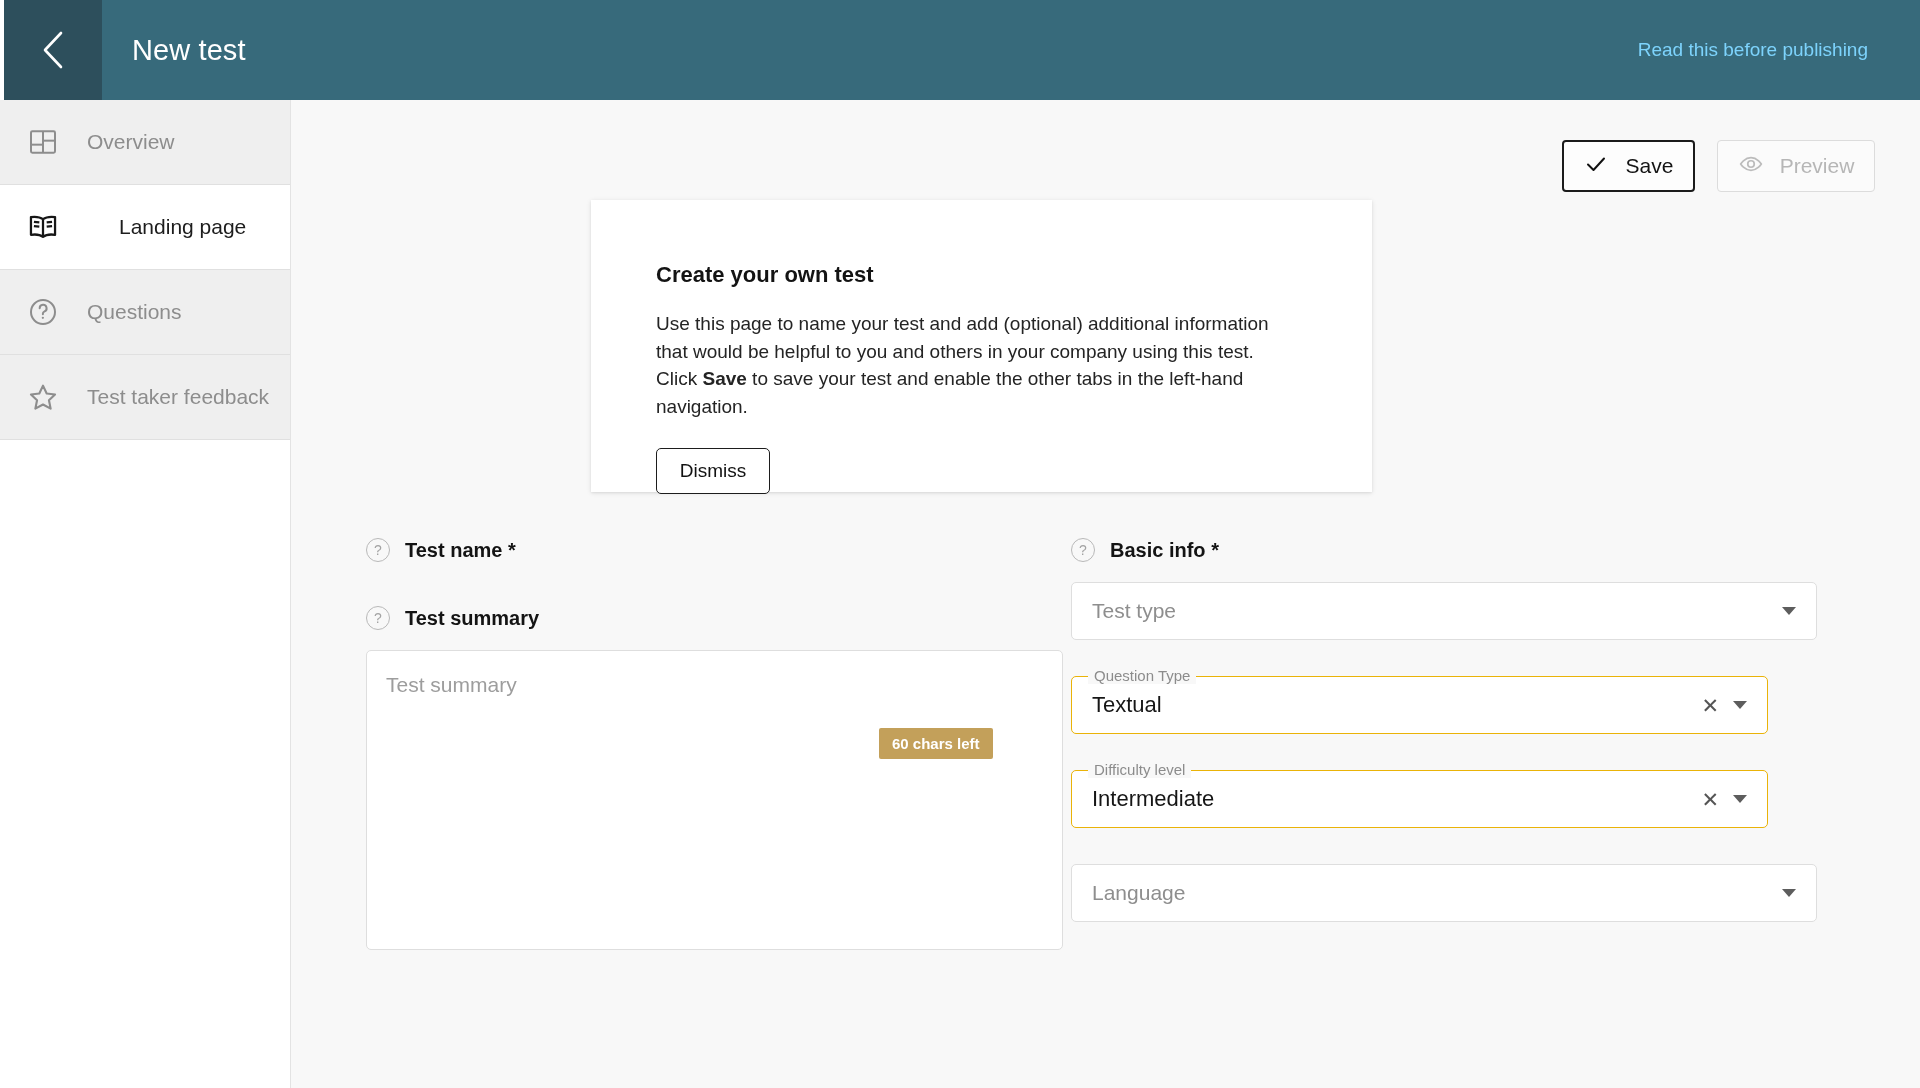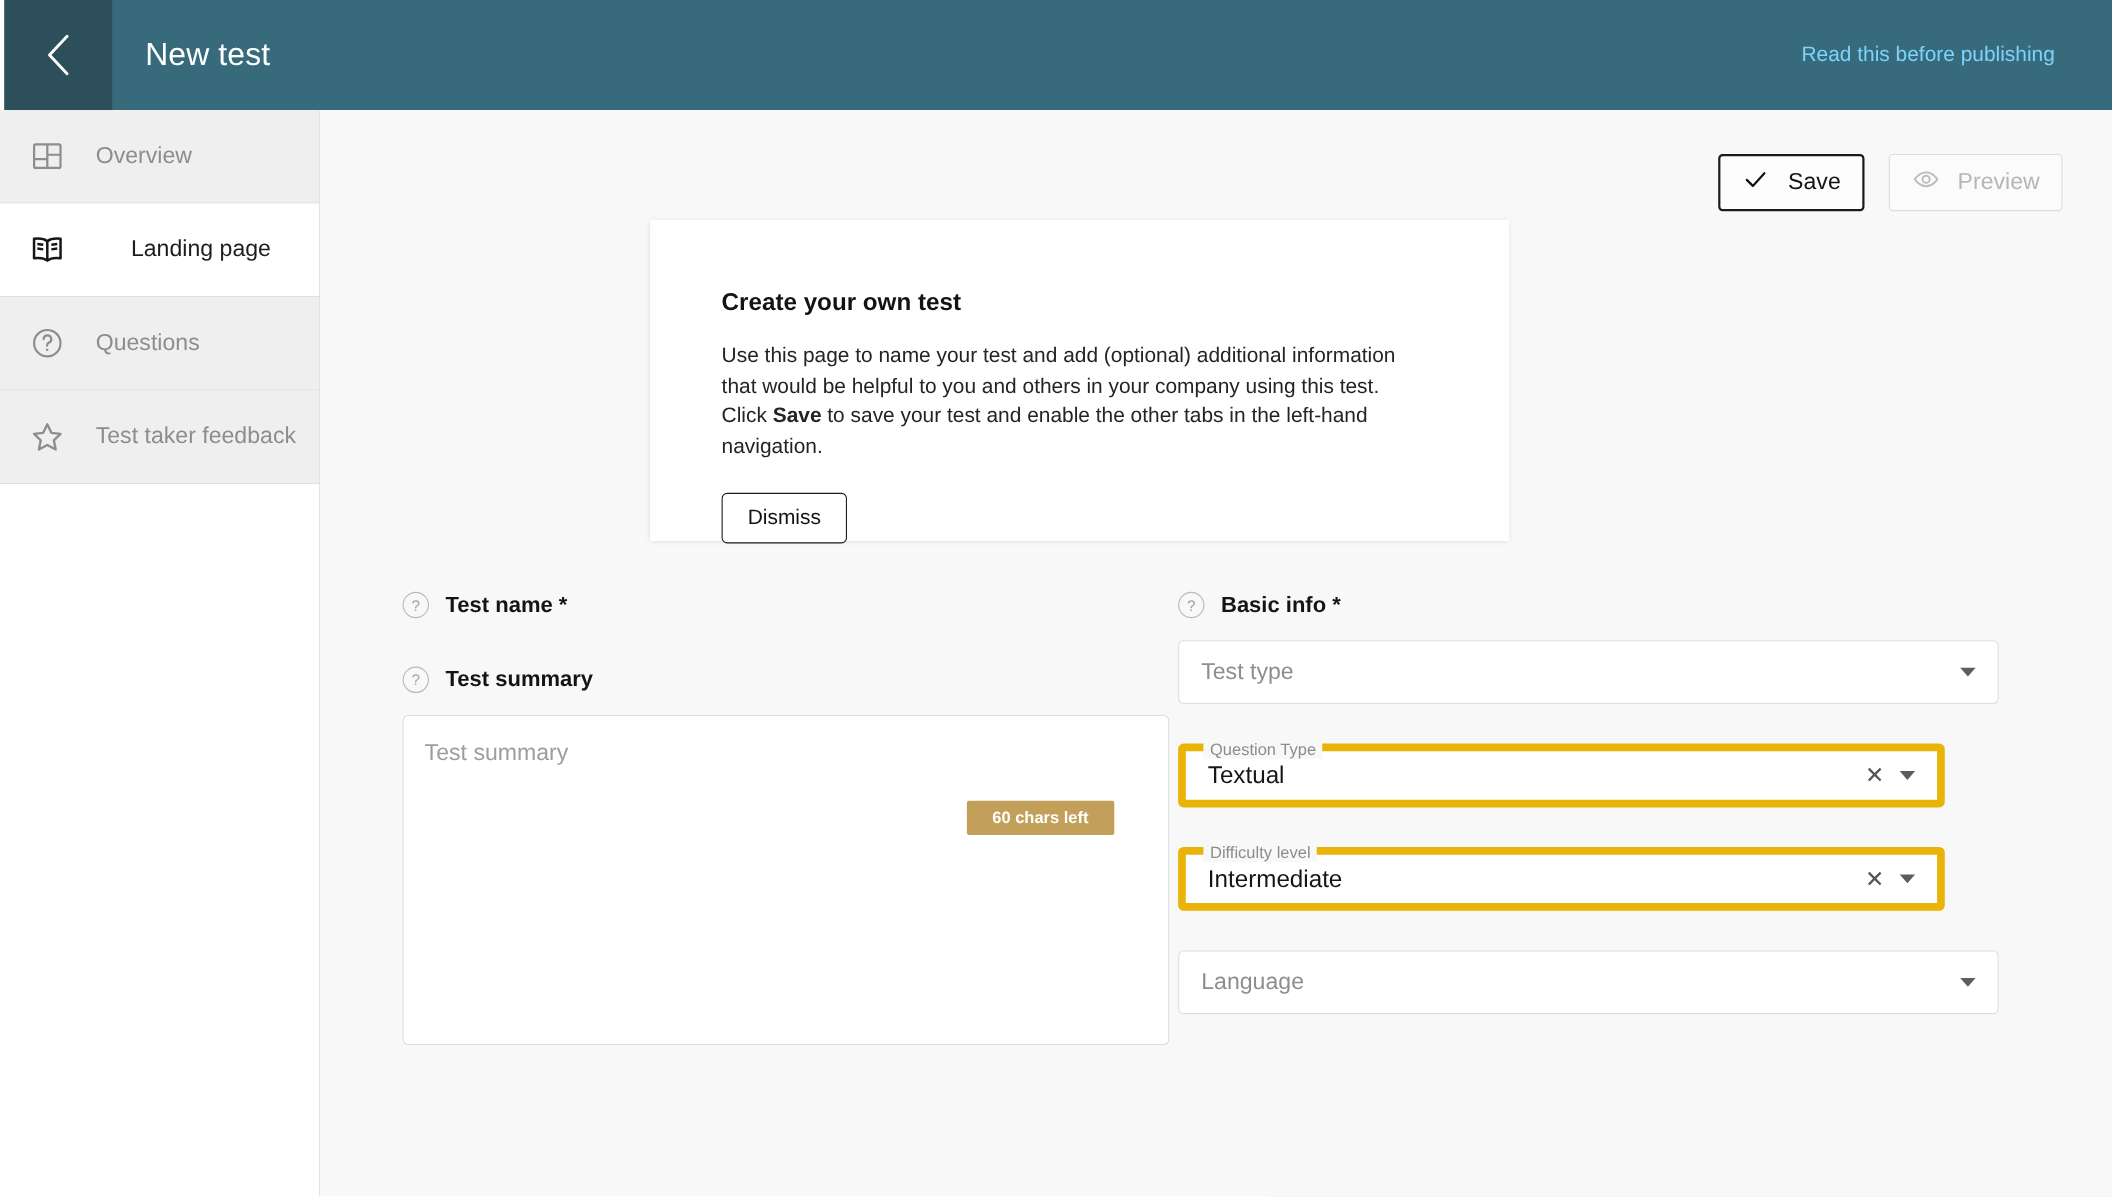--- a/index.html
+++ b/index.html
@@ -268,21 +268,21 @@
     outline: none;
   }
   .text-input::placeholder { color: #9d9d9d; }
 
   .chars-badge {
     position: absolute;
     background: #c3a05a;
     color: #ffffff;
     font-size: 15px;
     font-weight: bold;
-    padding: 7px 23px;
+    padding: 7px 13px;
     border-radius: 2px;
     left: 513px;
     top: 190px;
     white-space: nowrap;
   }
 
   .textarea {
     width: 697px;
     height: 300px;
     background: #ffffff;
@@ -323,21 +323,21 @@
     width: 0; height: 0;
     border-left: 7px solid transparent;
     border-right: 7px solid transparent;
     border-top: 8px solid #5d5d5d;
   }
 
   .select-notched {
     width: 697px;
     height: 58px;
     background: #ffffff;
-    border: 7px solid #eab308;
+    border: 1px solid #eab308;
     border-radius: 5px;
     display: flex;
     align-items: center;
     padding: 0 20px;
     cursor: pointer;
     position: relative;
   }
   .notch-label {
     position: absolute;
     top: -10px;

